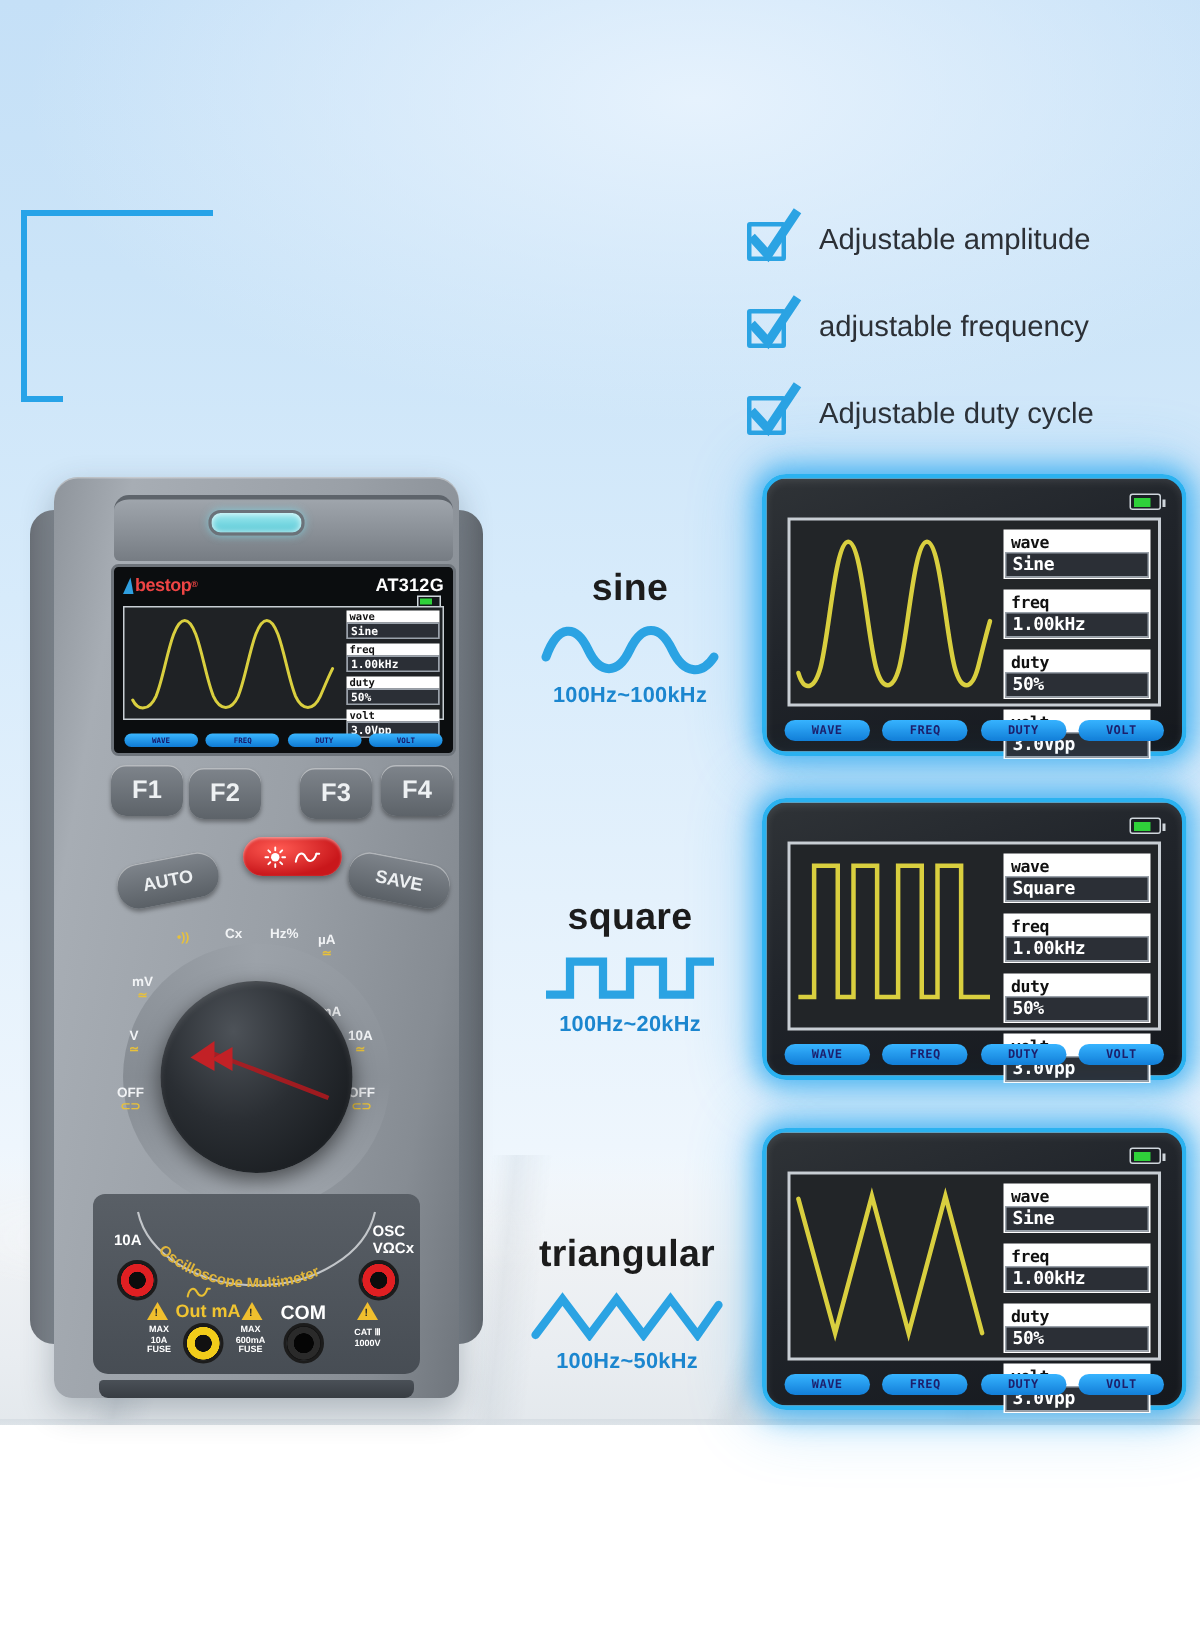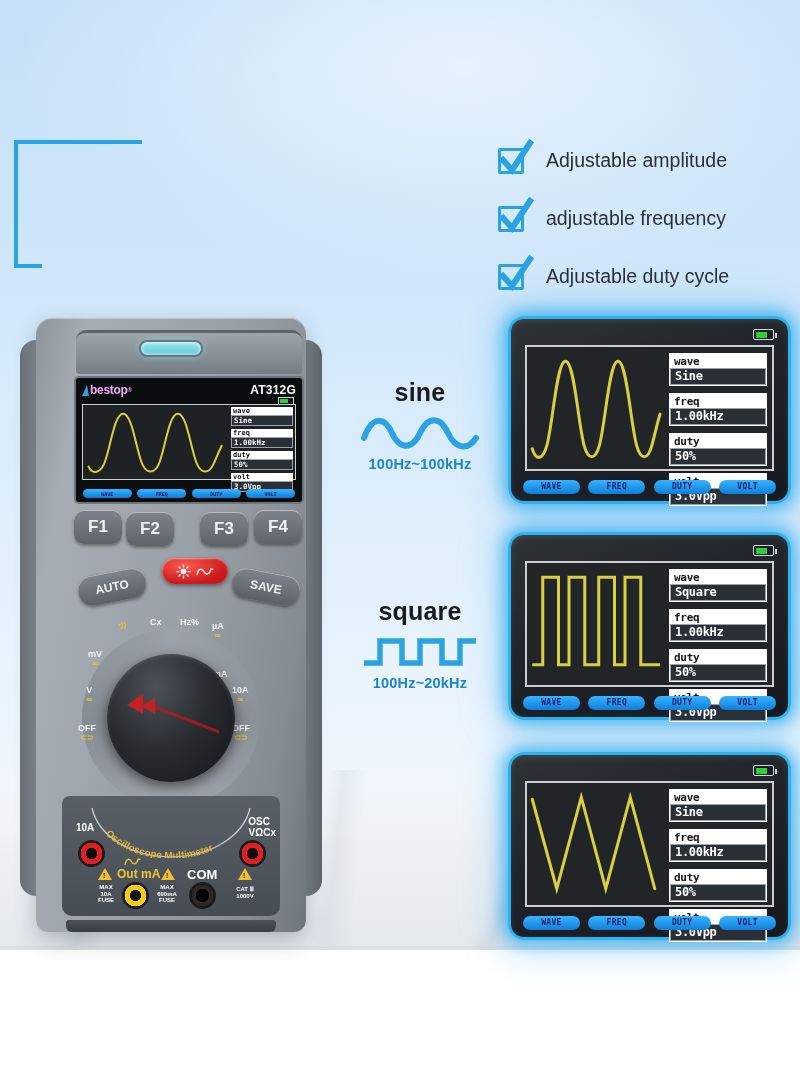--- a/index.html
+++ b/index.html
@@ -162,21 +162,21 @@
     background:linear-gradient(180deg,#9fe9ef,#57c8d6);
     box-shadow:inset 0 0 4px rgba(255,255,255,.9), 0 0 6px rgba(120,220,235,.7);
     border:2px solid #6b7279;
   }
   .dev-screen-bezel{
     position:absolute; left:38px; top:58px; width:230px; height:128px;
     background:#0b0d0f; border-radius:5px; border:2px solid #6e747b;
     padding:4px 6px;
   }
   .brandbar{ display:flex; justify-content:space-between; align-items:center; height:16px; }
-  .brand{ color:#f0abfc; font-size:12px; font-weight:700; letter-spacing:-.3px; display:flex; align-items:center;}
+  .brand{ color:#ef4444; font-size:12px; font-weight:700; letter-spacing:-.3px; display:flex; align-items:center;}
   .brand .tick{
     display:inline-block; width:0; height:0; margin-right:1px;
     border-left:5px solid transparent; border-right:2px solid transparent; border-bottom:11px solid #2f9fe0;
   }
   .brand sup{ font-size:6px; vertical-align:super; }
   .model{ color:#fff; font-size:12px; font-weight:700; letter-spacing:.2px; }
   .dev-batt{ position:absolute; right:8px; top:19px; width:16px; height:8px; border:1px solid #cfd6dc; background:#15181c; }
   .dev-batt i{ position:absolute; left:1px; top:1px; width:8px; height:4px; background:#2fd13a; display:block; }
   .dev-lcd{
     position:absolute; left:6px; right:6px; top:26px; height:76px;
@@ -328,20 +328,29 @@
   <div class="wavetype" style="left:330px; top:597px;">
     <div class="name">square</div>
     <div class="glyph">
       <svg width="120" height="34" viewBox="0 0 120 34">
         <path d="M4 28 L20 28 L20 6 L42 6 L42 28 L60 28 L60 6 L82 6 L82 28 L100 28 L100 6 L116 6" fill="none" stroke="#2ba3e3" stroke-width="5.5" stroke-linejoin="miter" stroke-linecap="butt"></path>
       </svg>
     </div>
     <div class="range">100Hz~20kHz</div>
   </div>
 
+  <div class="wavetype" style="left:328px; top:822px;">
+    <div class="name">triangular</div>
+    <div class="glyph">
+      <svg width="130" height="34" viewBox="0 0 130 34">
+        <path d="M4 30 L22 6 L40 30 L58 6 L76 30 L94 6 L112 30 L126 10" fill="none" stroke="#2ba3e3" stroke-width="5.5" stroke-linejoin="miter" stroke-linecap="round"></path>
+      </svg>
+    </div>
+    <div class="range">100Hz~50kHz</div>
+  </div>
 
   <div class="scope" style="left:508px; top:316px; width:283px; height:188px;">
     <div class="batt">
         <i></i>
       </div>
     <div class="scope-inner">
       <div class="plot">
         <svg viewBox="0 0 160 120" preserveAspectRatio="none">
           <path d="M6 100 C10 112, 18 112, 23 96 C30 72, 34 14, 44 14 C54 14, 58 72, 65 96
                    C70 112, 78 112, 83 96 C90 72, 94 14, 104 14 C114 14, 118 72, 125 96

